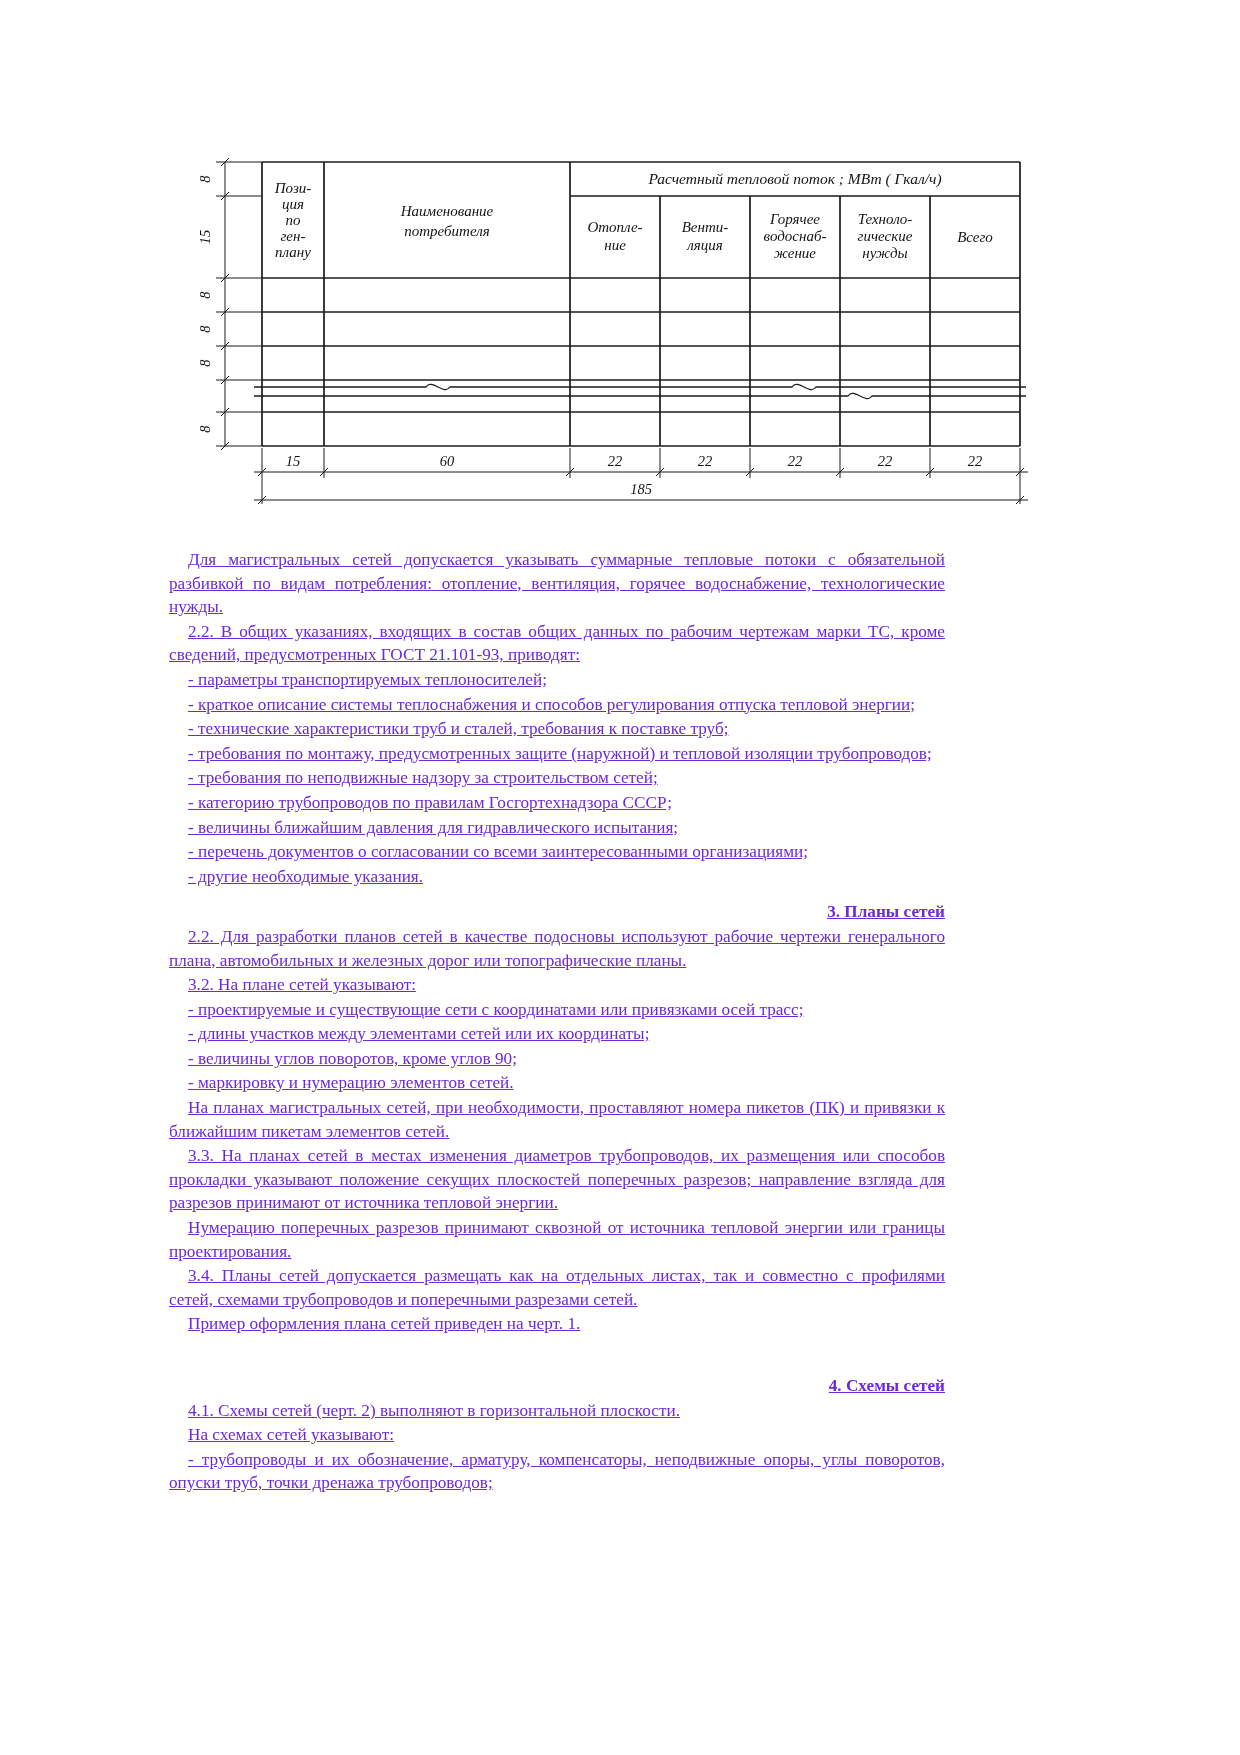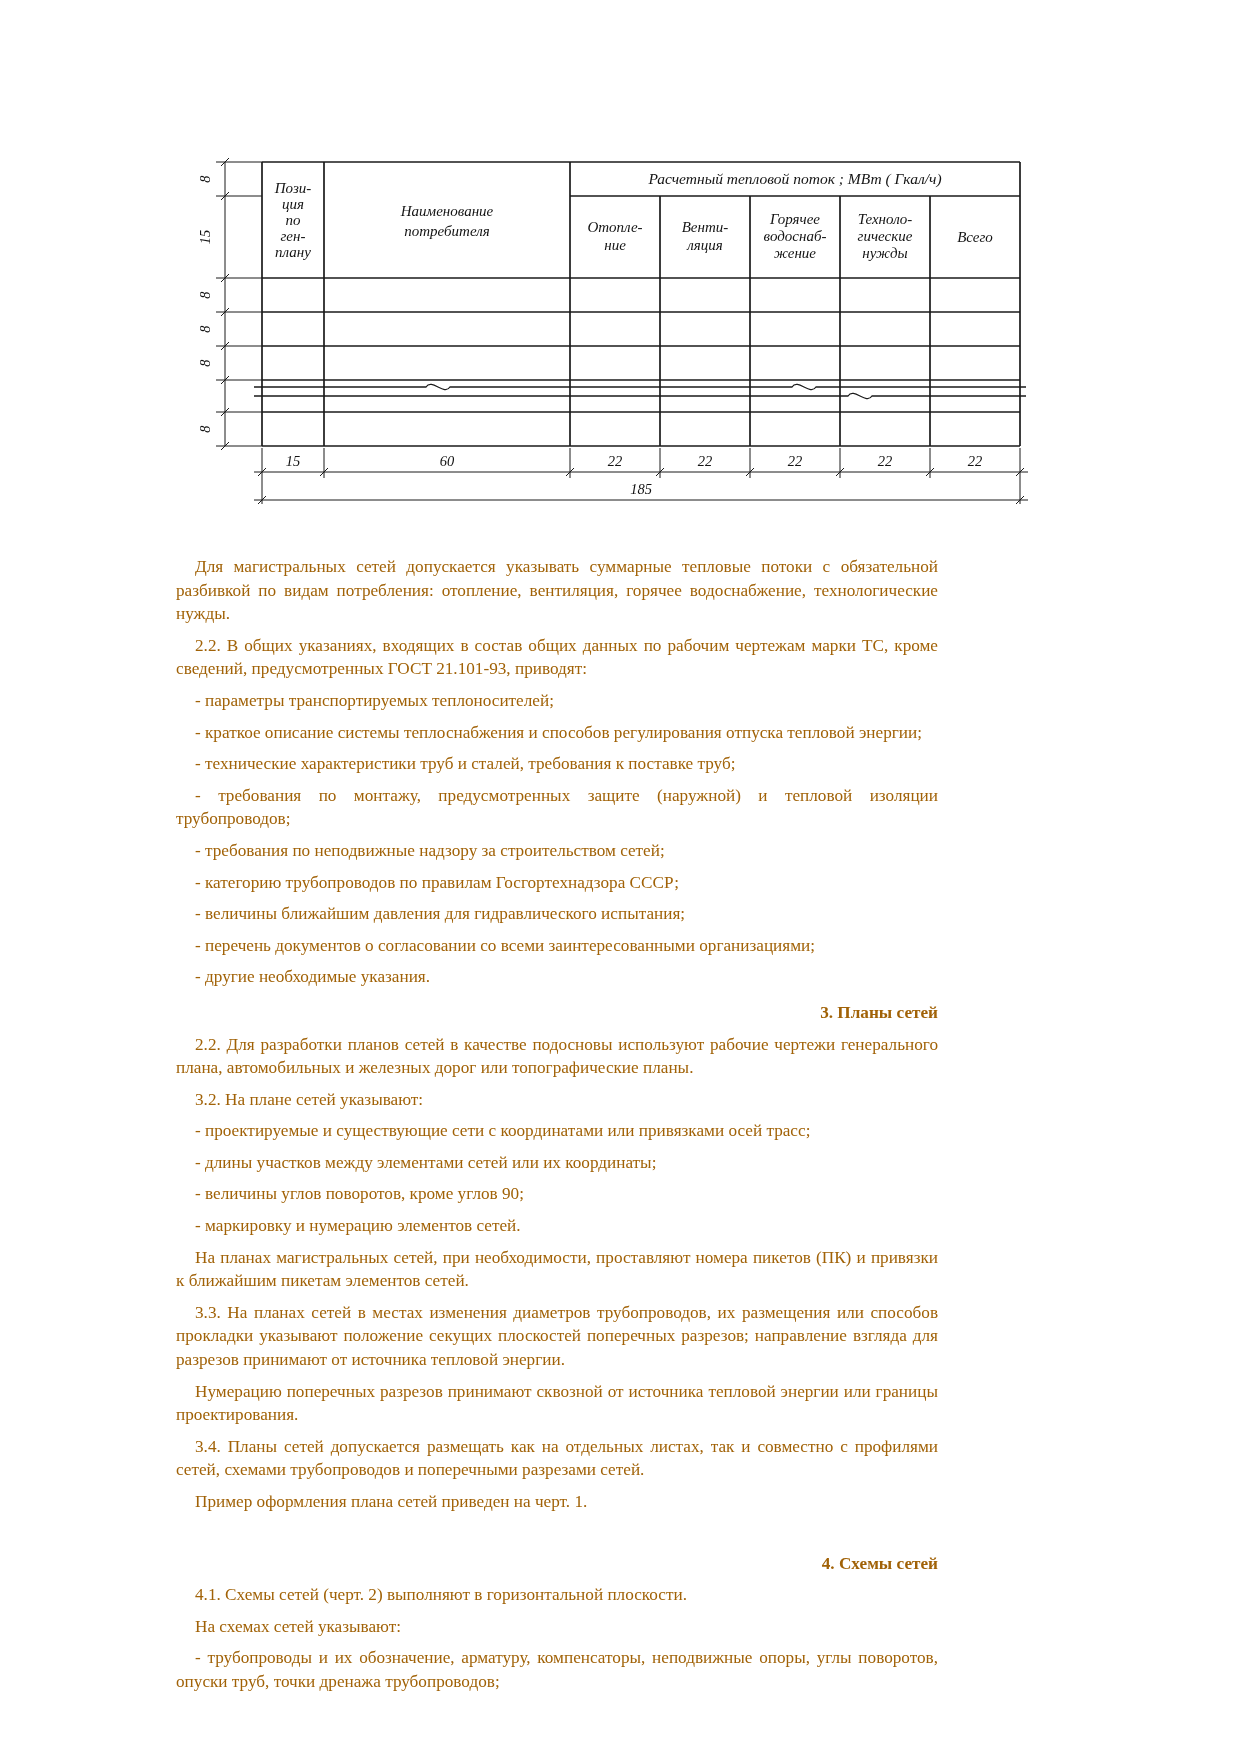--- a/index.html
+++ b/index.html
@@ -5,21 +5,21 @@
   html, body {
     margin: 0;
     padding: 0;
     background: #ffffff;
   }
   .page {
     position: relative;
     width: 1240px;
     height: 1755px;
     background: #ffffff;
-    color: #a16207;
+    color: #6d28d9;
     font-family: "Liberation Serif", serif;
     overflow: hidden;
   }
   
   .figure {
     position: absolute;
     left: 200px;
     top: 150px;
     width: 840px;
     height: 362px;
@@ -37,22 +37,23 @@
   .body-text {
     position: absolute;
     left: 168px;
     top: 547px;
     width: 778px;
     font-size: 17.2px;
     line-height: 23.6px;
     text-align: justify;
   }
   .body-text p {
-    margin: 8px;
+    margin: 1px;
     text-indent: 19px;
+    text-decoration: underline;
   }
   .body-text p.sec-title {
     text-align: right;
     text-indent: 0;
     font-weight: bold;
     margin-top: 12px;
   }
   .body-text p.sec-title.gap-lg {
     margin-top: 38px;
   }

